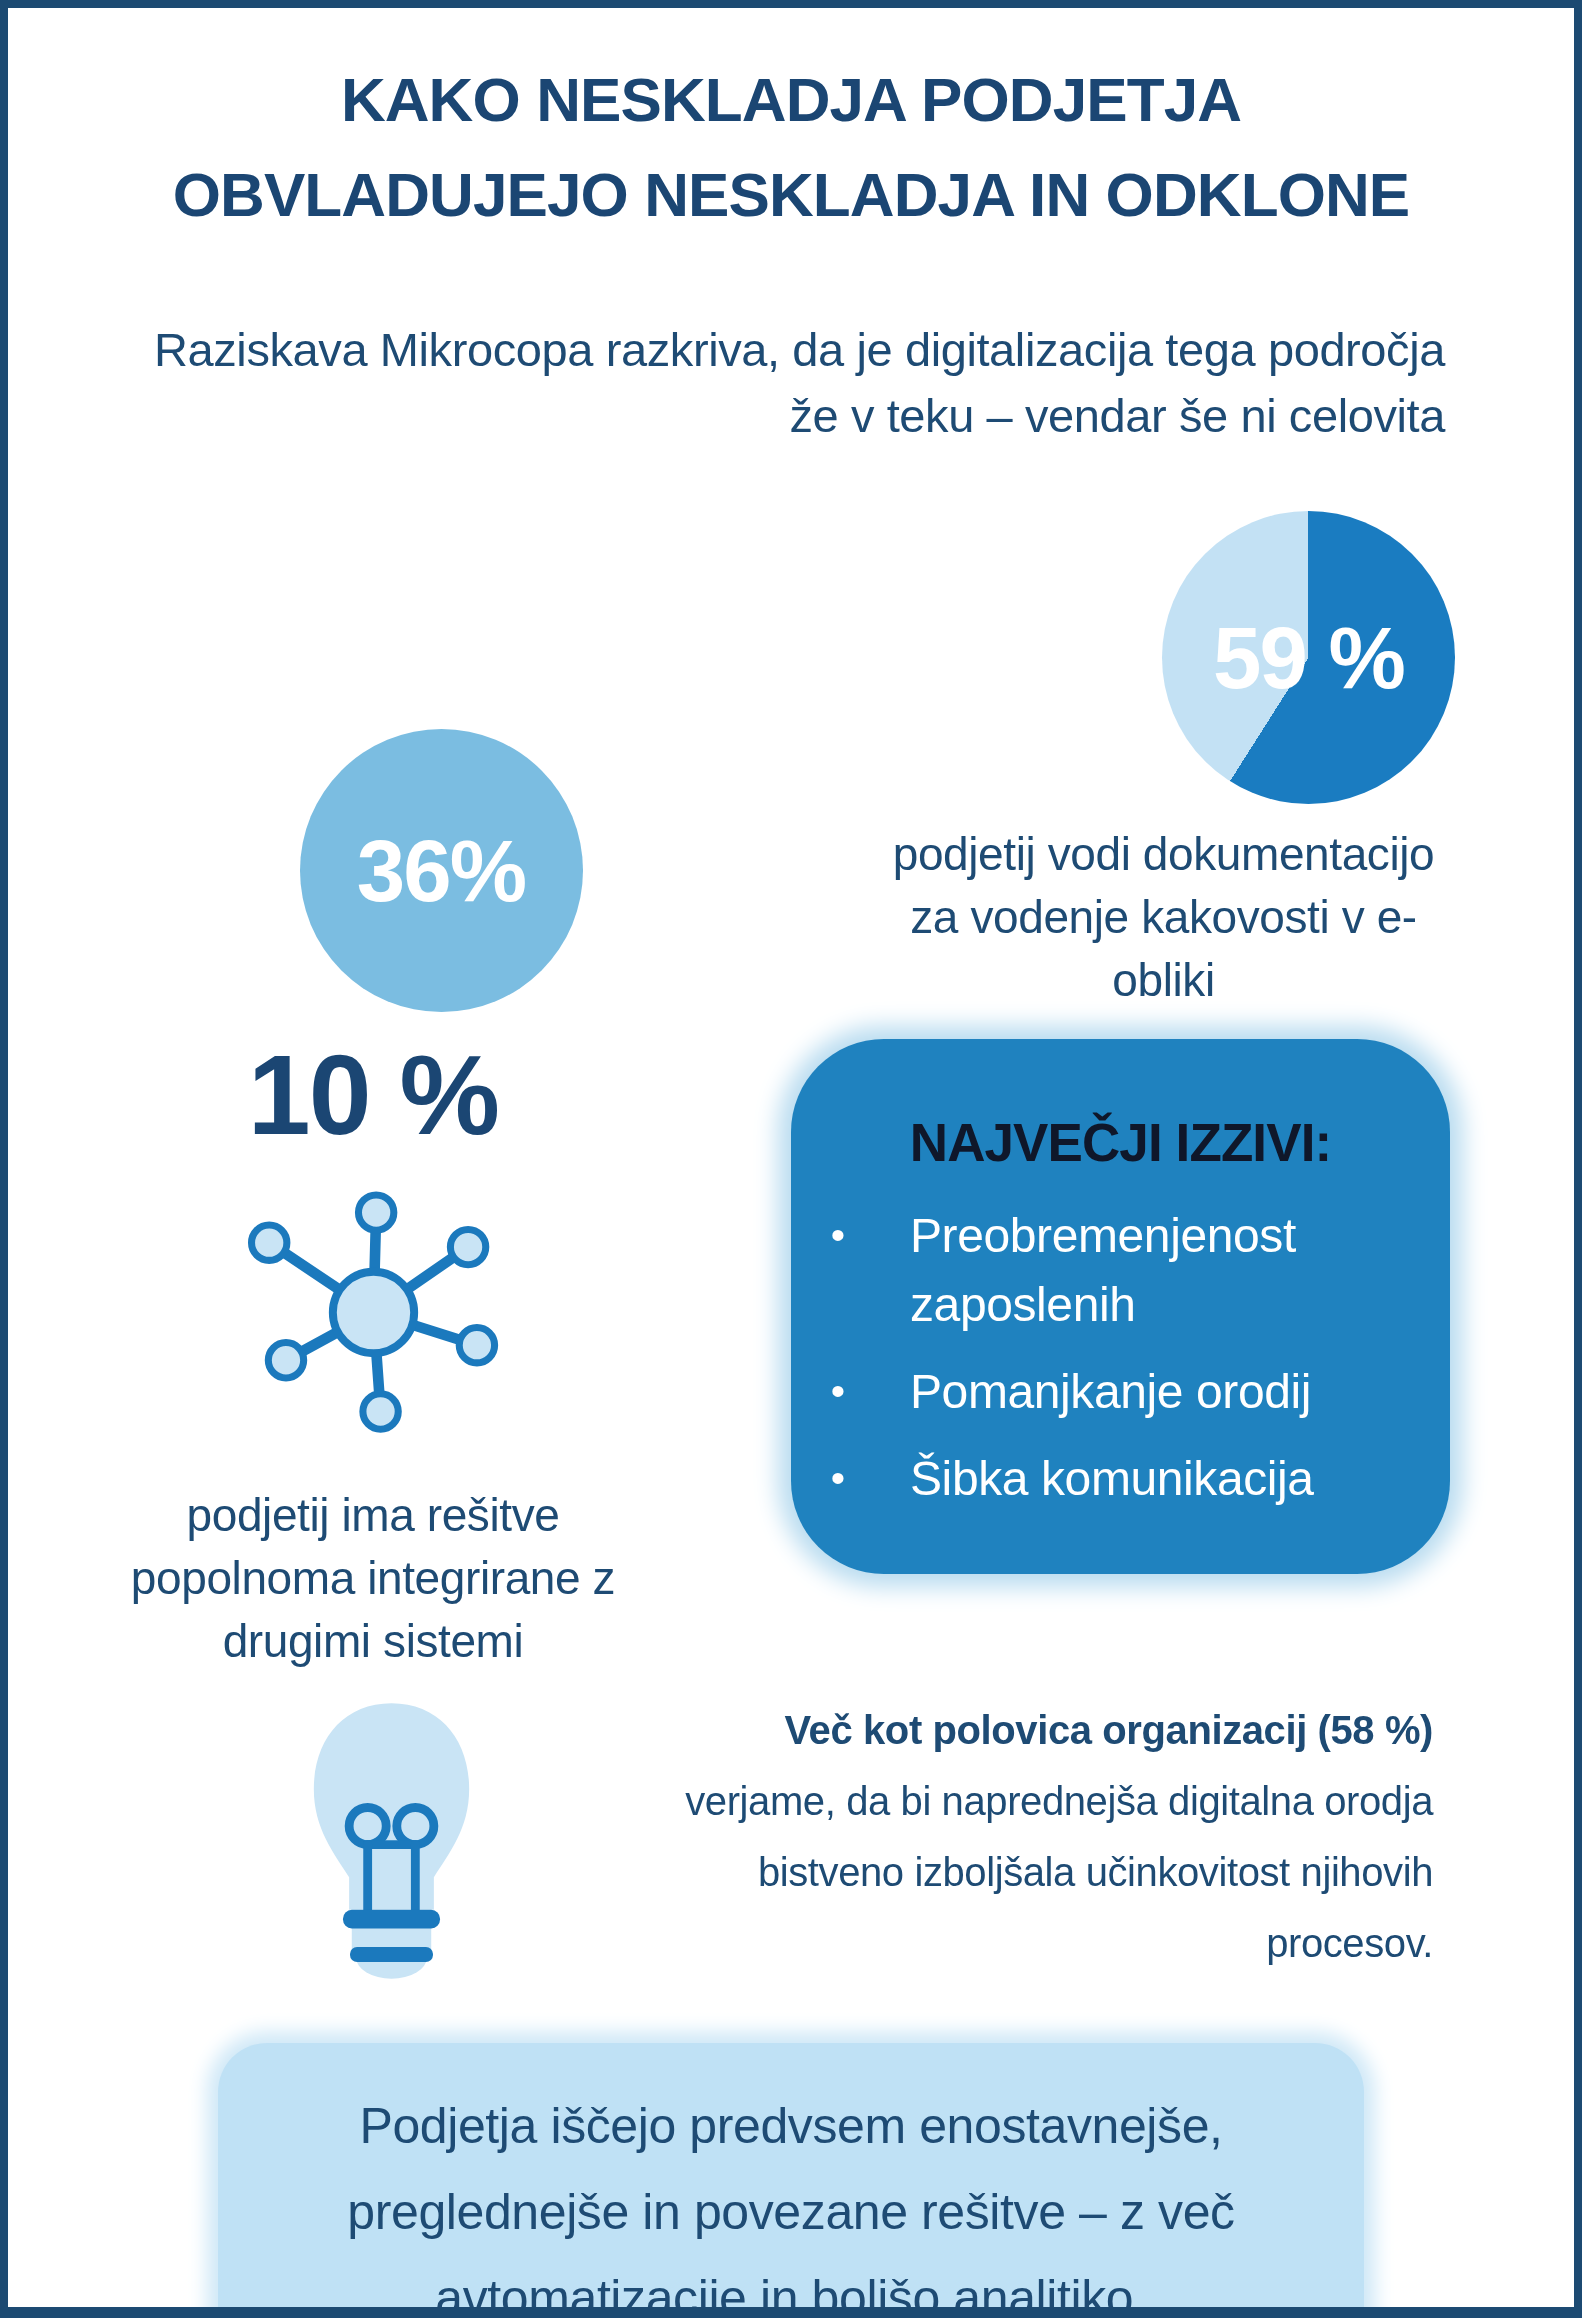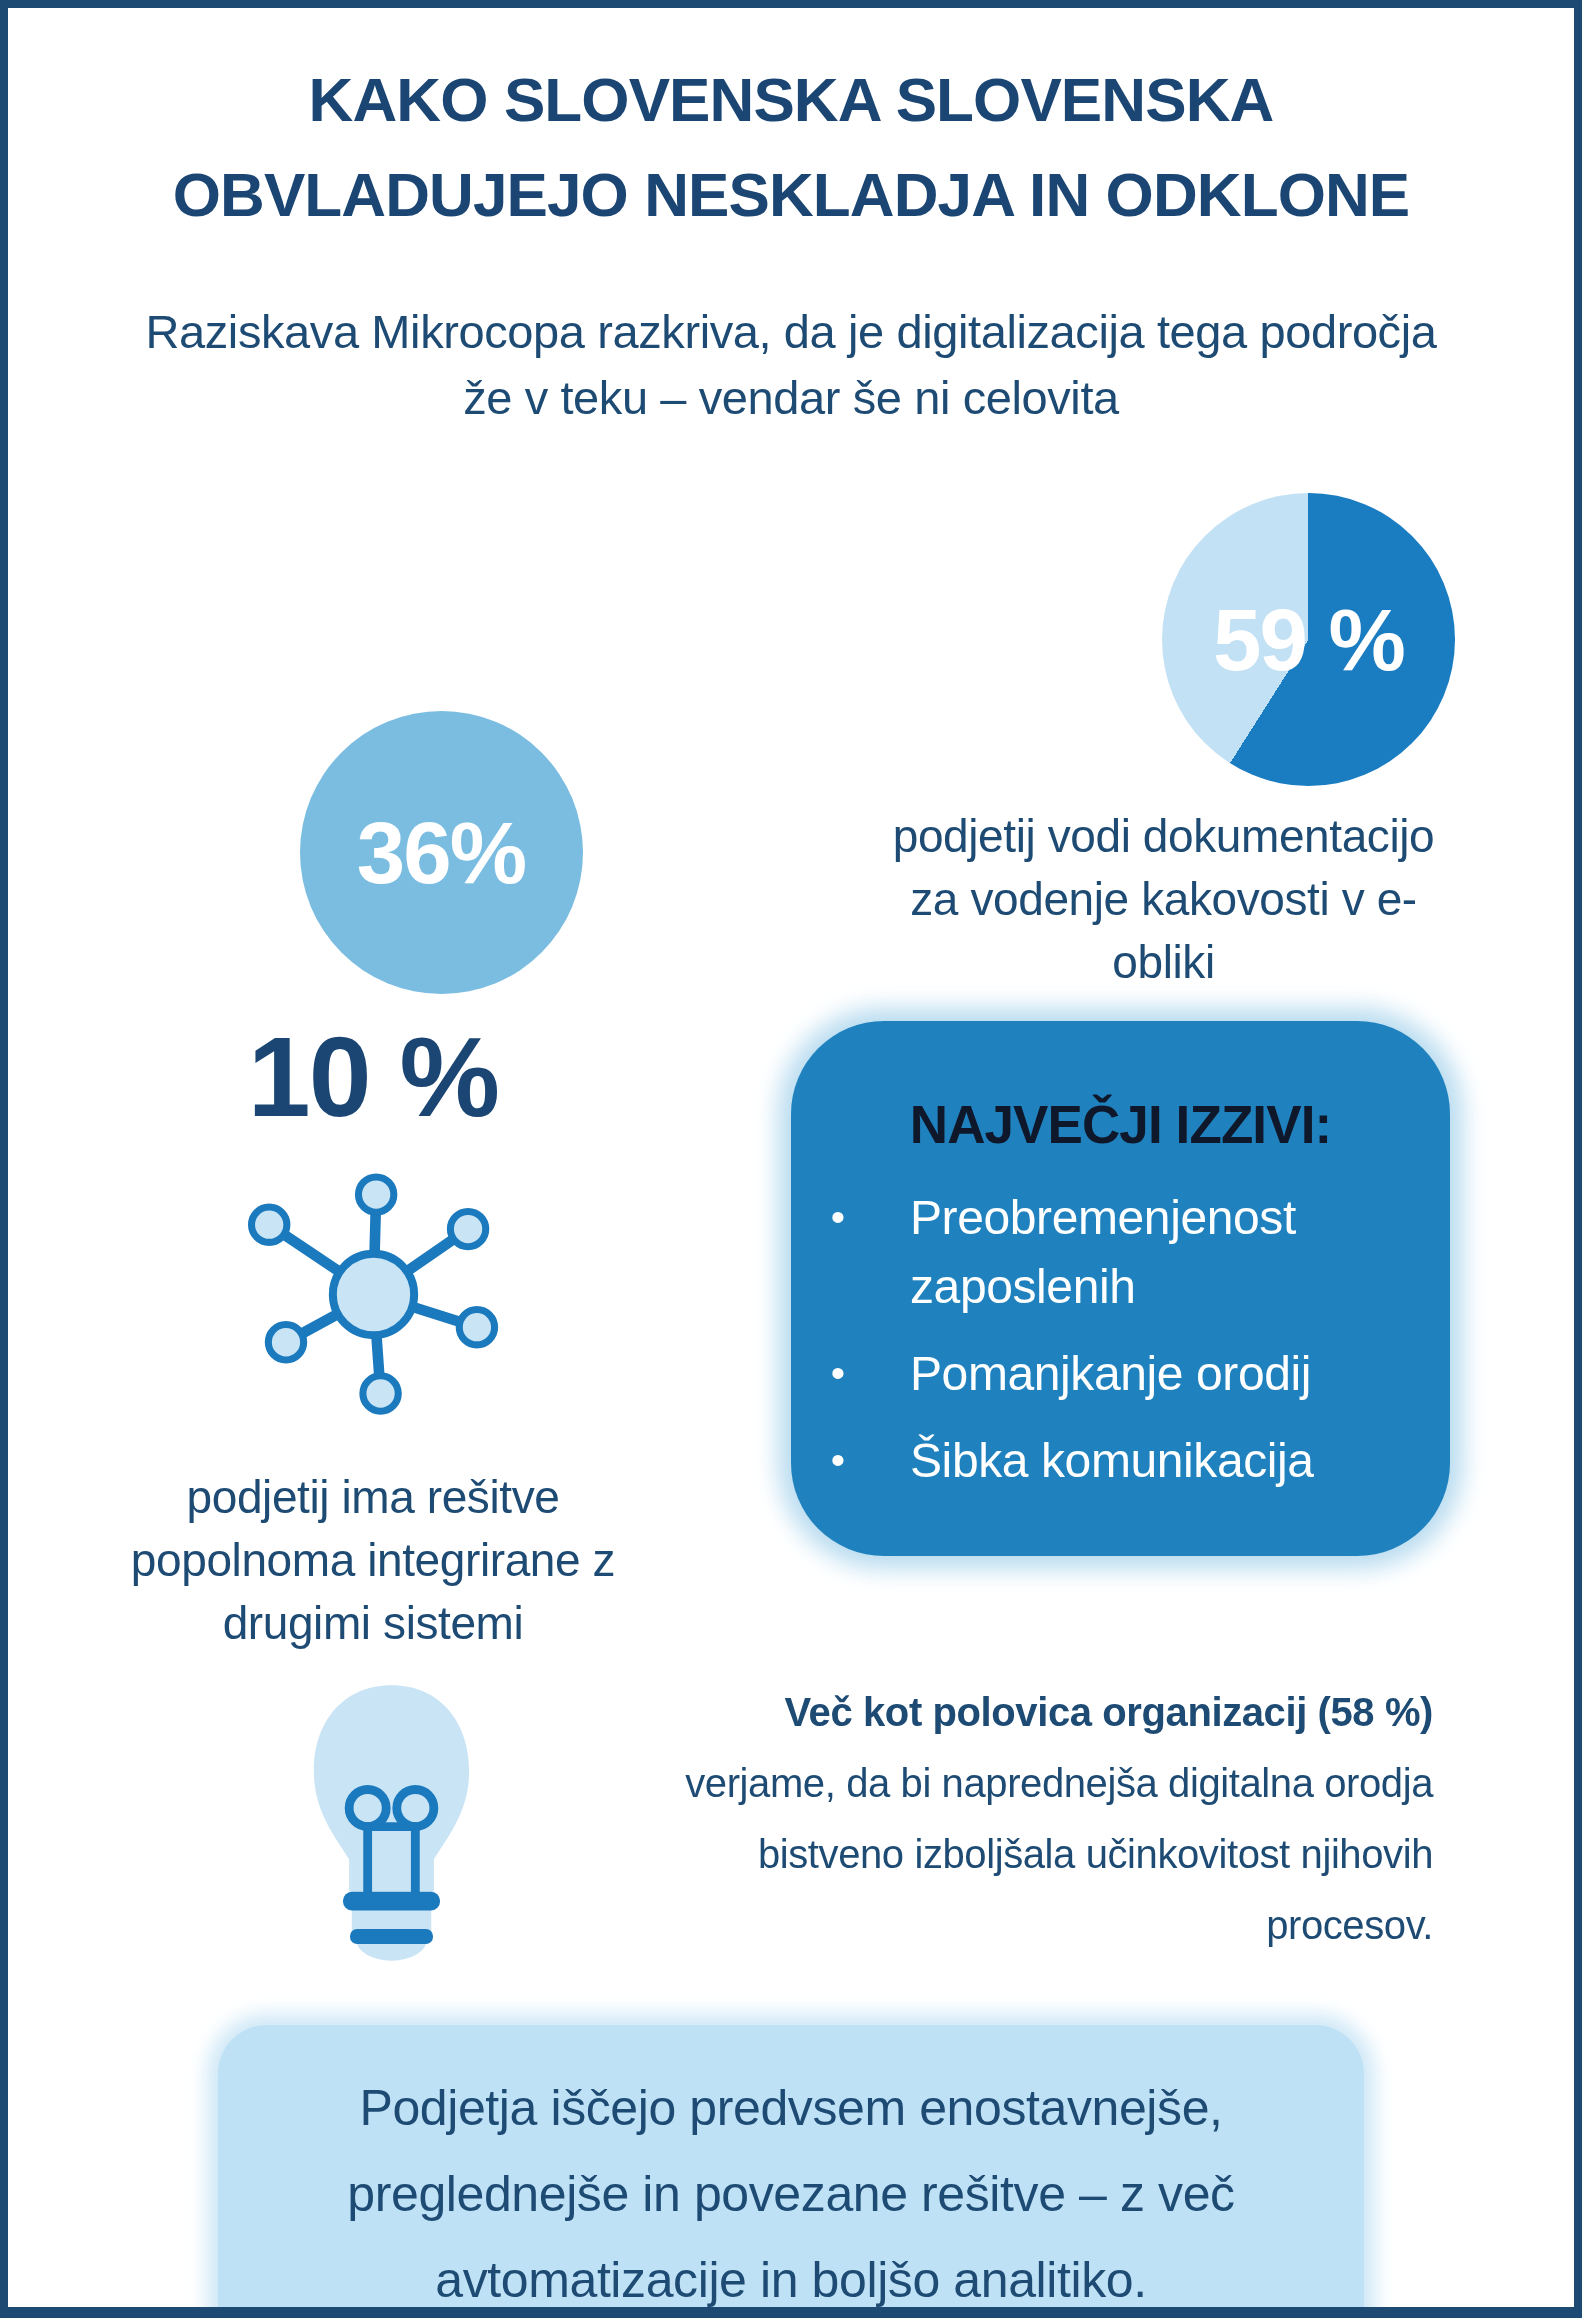--- a/index.html
+++ b/index.html
@@ -16,21 +16,21 @@
     overflow:hidden;
   }
 
   
   .title-block{ margin-top:44px; text-align:center; }
   .title-line{
     font-size:62px; font-weight:700; letter-spacing:-0.9px;
     line-height:95px; color:var(--heading-navy,#1b4673);
   }
   .subtitle{
-    margin:57px auto 0; max-width:1308px; text-align:center;
+    margin:75px auto 0; max-width:1308px; text-align:right;
     font-size:47px; line-height:66px; color:var(--text-navy,#1e4b74);
     letter-spacing:-0.4px;
   }
 
   
   .stats-row{ display:flex; justify-content:space-between; margin-top:62px; padding:0 119px 0 137px; }
   .stat-col-left{ width:592px; display:flex; flex-direction:column; align-items:center;justify-content:flex-end; }
   .stat-col-right{ width:681px; display:flex; flex-direction:column; align-items:flex-end; }
 
   .stat-circle{
@@ -105,21 +105,21 @@
   .icon-stroke{ stroke:var(--icon-stroke-blue,#1b79bd); }
   .icon-fill{ fill:var(--icon-fill-blue,#c9e4f5); }
   .icon-solid{ fill:var(--icon-stroke-blue,#1b79bd); }
 </style>
 </head>
 <body>
 
 <div class="page">
 
   <div class="title-block">
-    <div class="title-line">KAKO SLOVENSKA SLOVENSKA</div>
+    <div class="title-line">KAKO NESKLADJA PODJETJA</div>
     <div class="title-line">OBVLADUJEJO NESKLADJA IN ODKLONE</div>
   </div>
 
   <div class="subtitle">Raziskava Mikrocopa razkriva, da je digitalizacija tega področja že v teku – vendar še ni celovita</div>
 
   <div class="stats-row">
     <div class="stat-col-left">
       <div class="stat-circle">
         <span class="stat-value-light">36%</span>
       </div>

